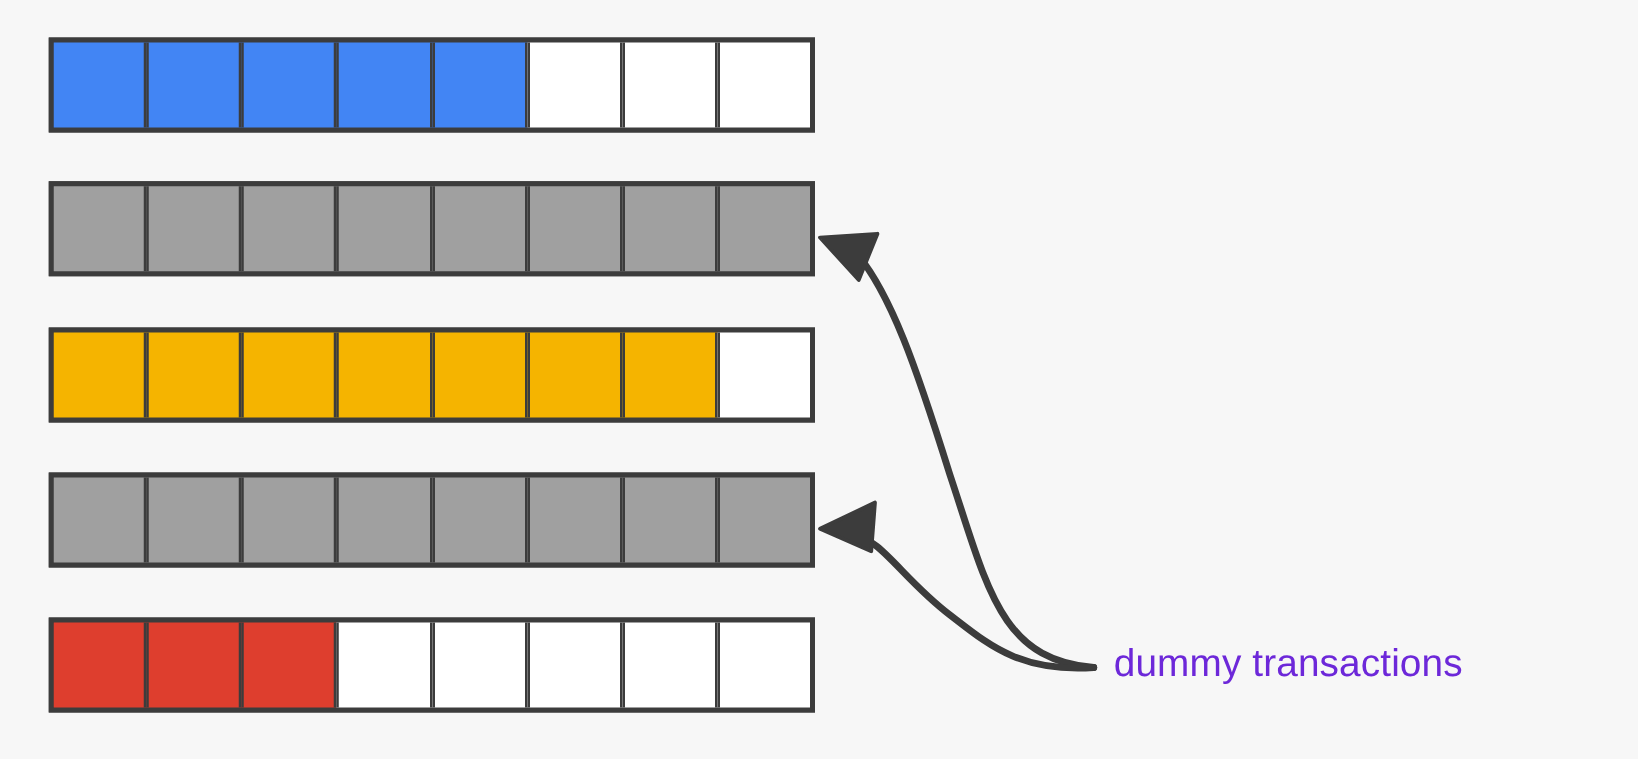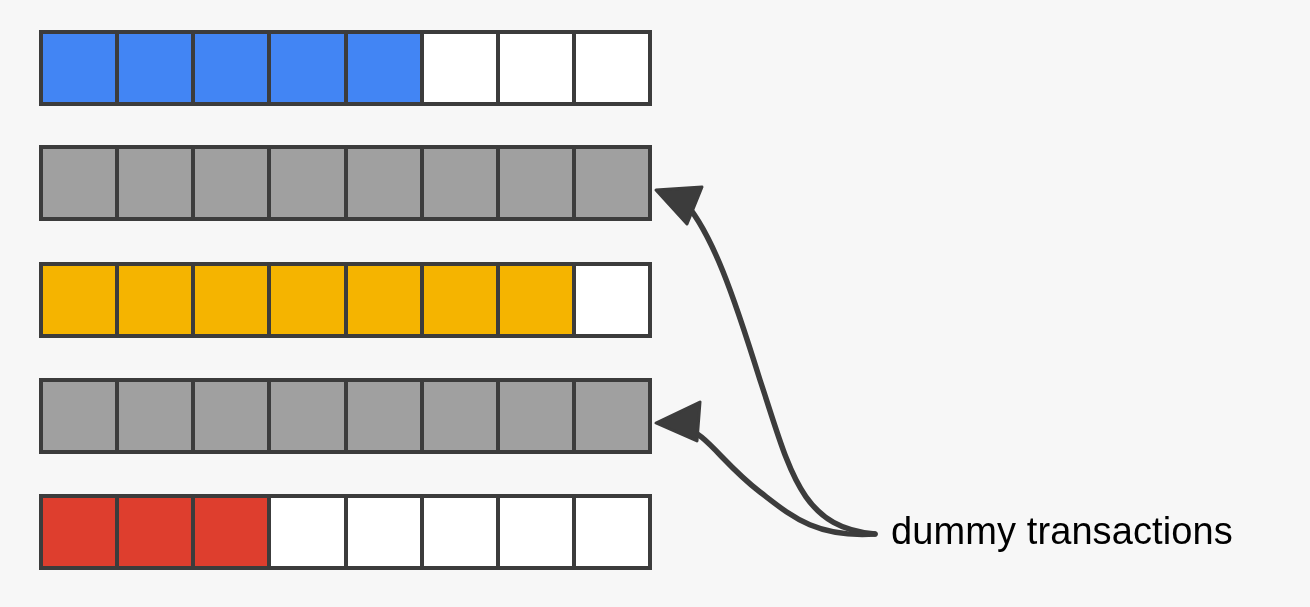--- a/index.html
+++ b/index.html
@@ -48,23 +48,23 @@
     top: 0;
     width: 1310px;
     height: 607px;
     pointer-events: none;
   }
 
   .label {
     position: absolute;
     left: 891px;
     top: 506px;
-    font-size: 38px;
+    font-size: 31px;
     line-height: 50px;
-    color: #000000;
+    color: #6d28d9;
     white-space: nowrap;
     letter-spacing: 0.1px;
   }
 </style>
 </head>
 <body>
 
 <div id="stage">
 
   <div id="rows">

